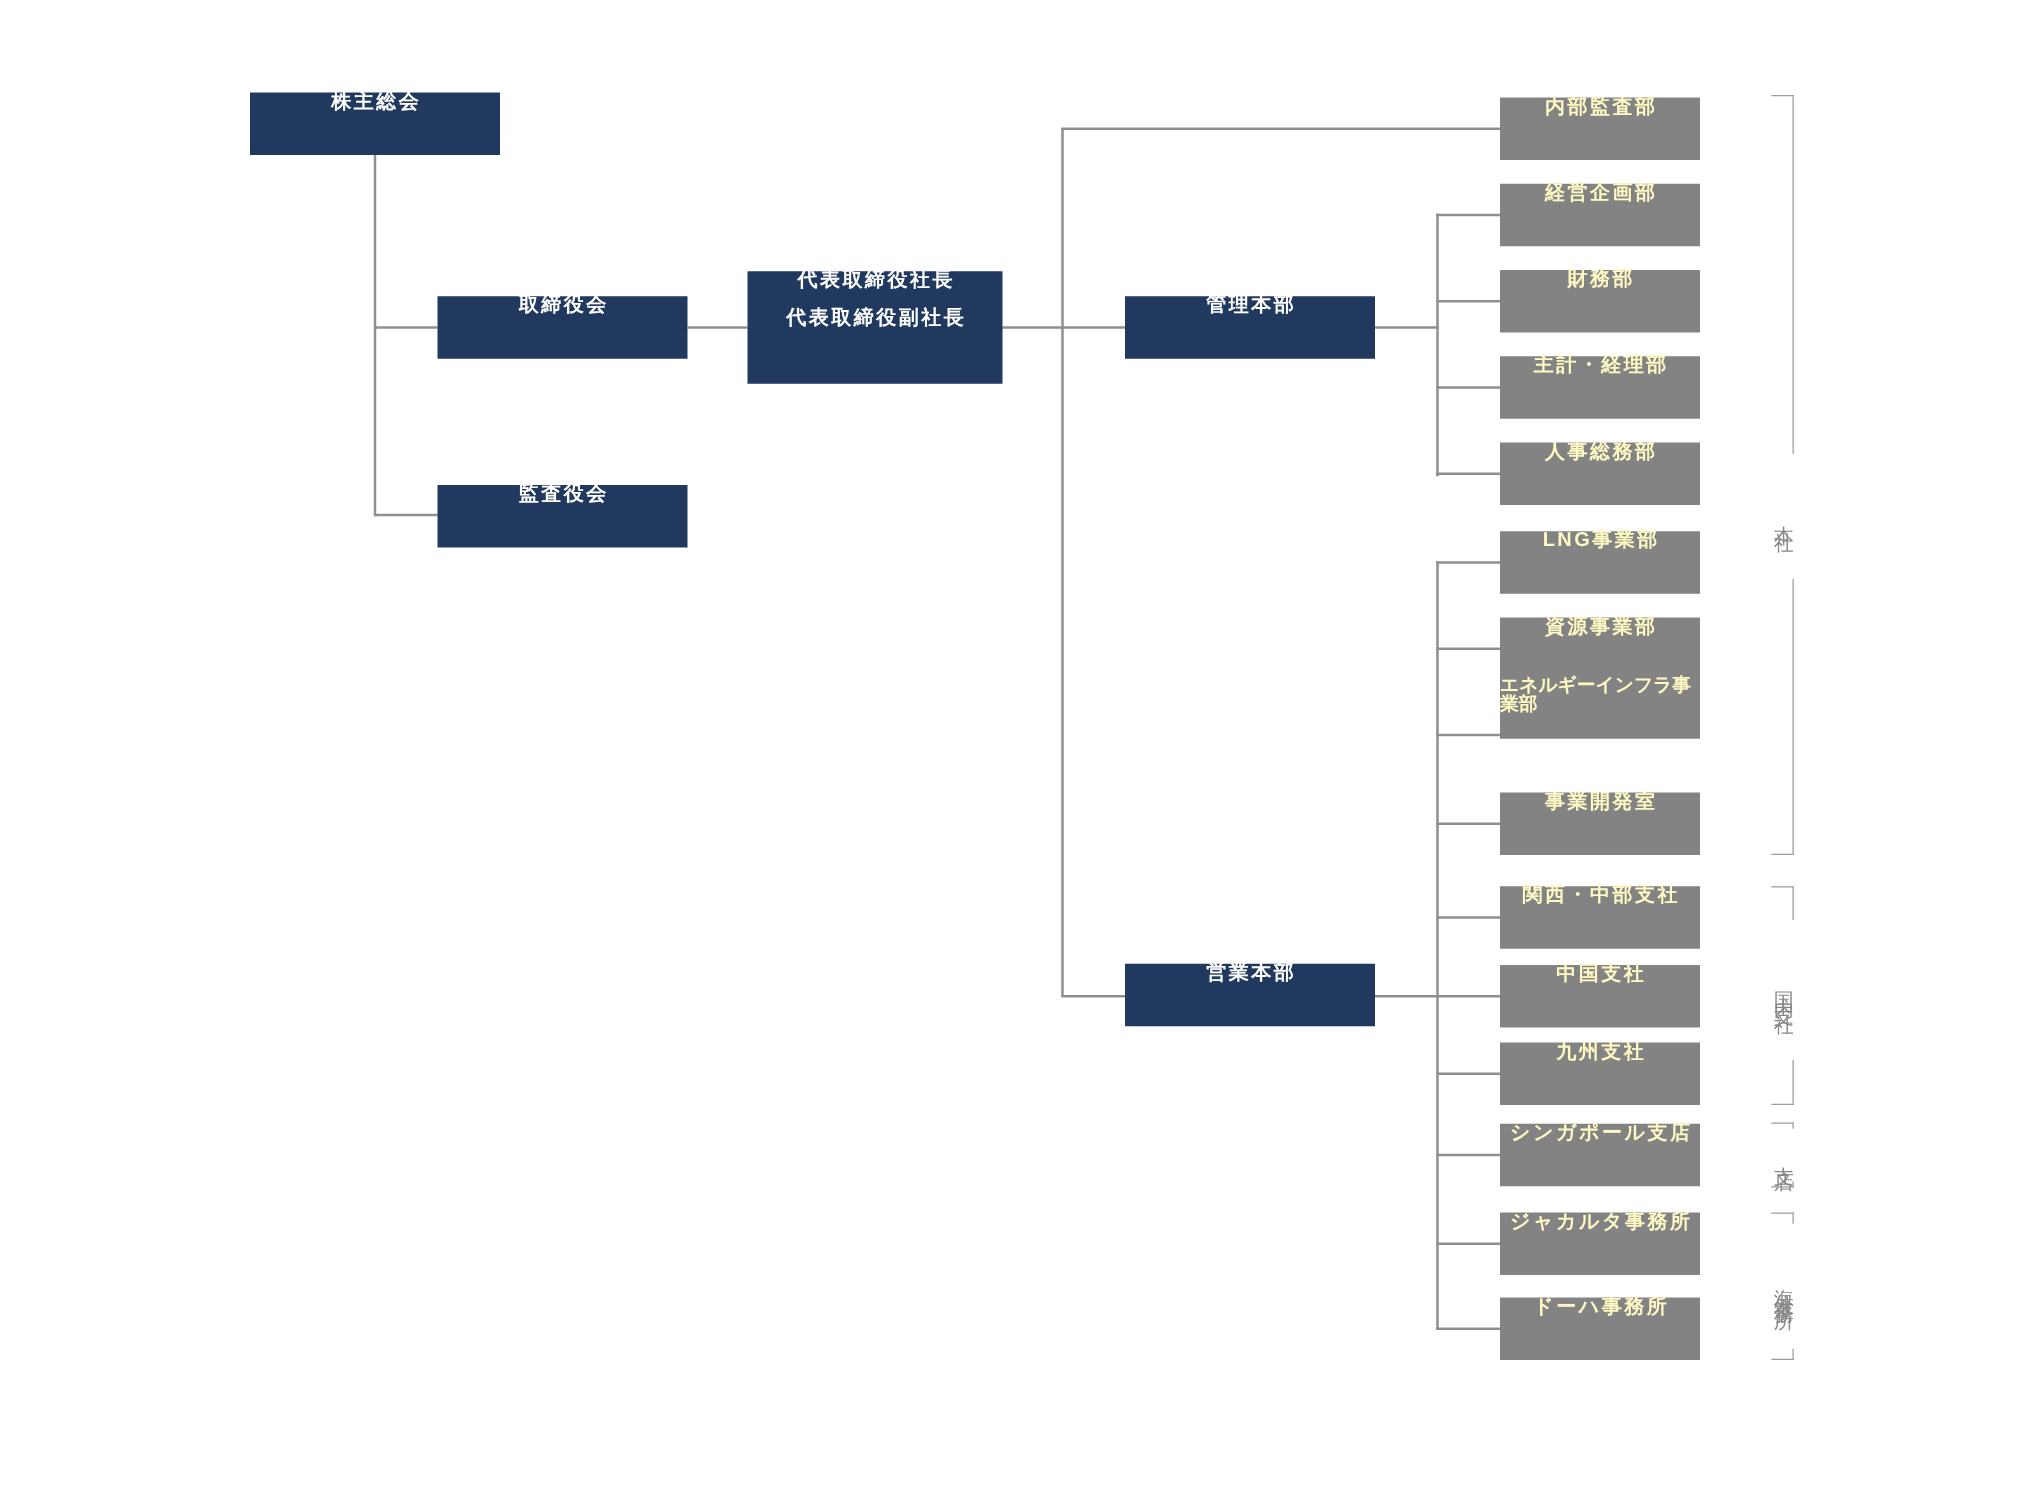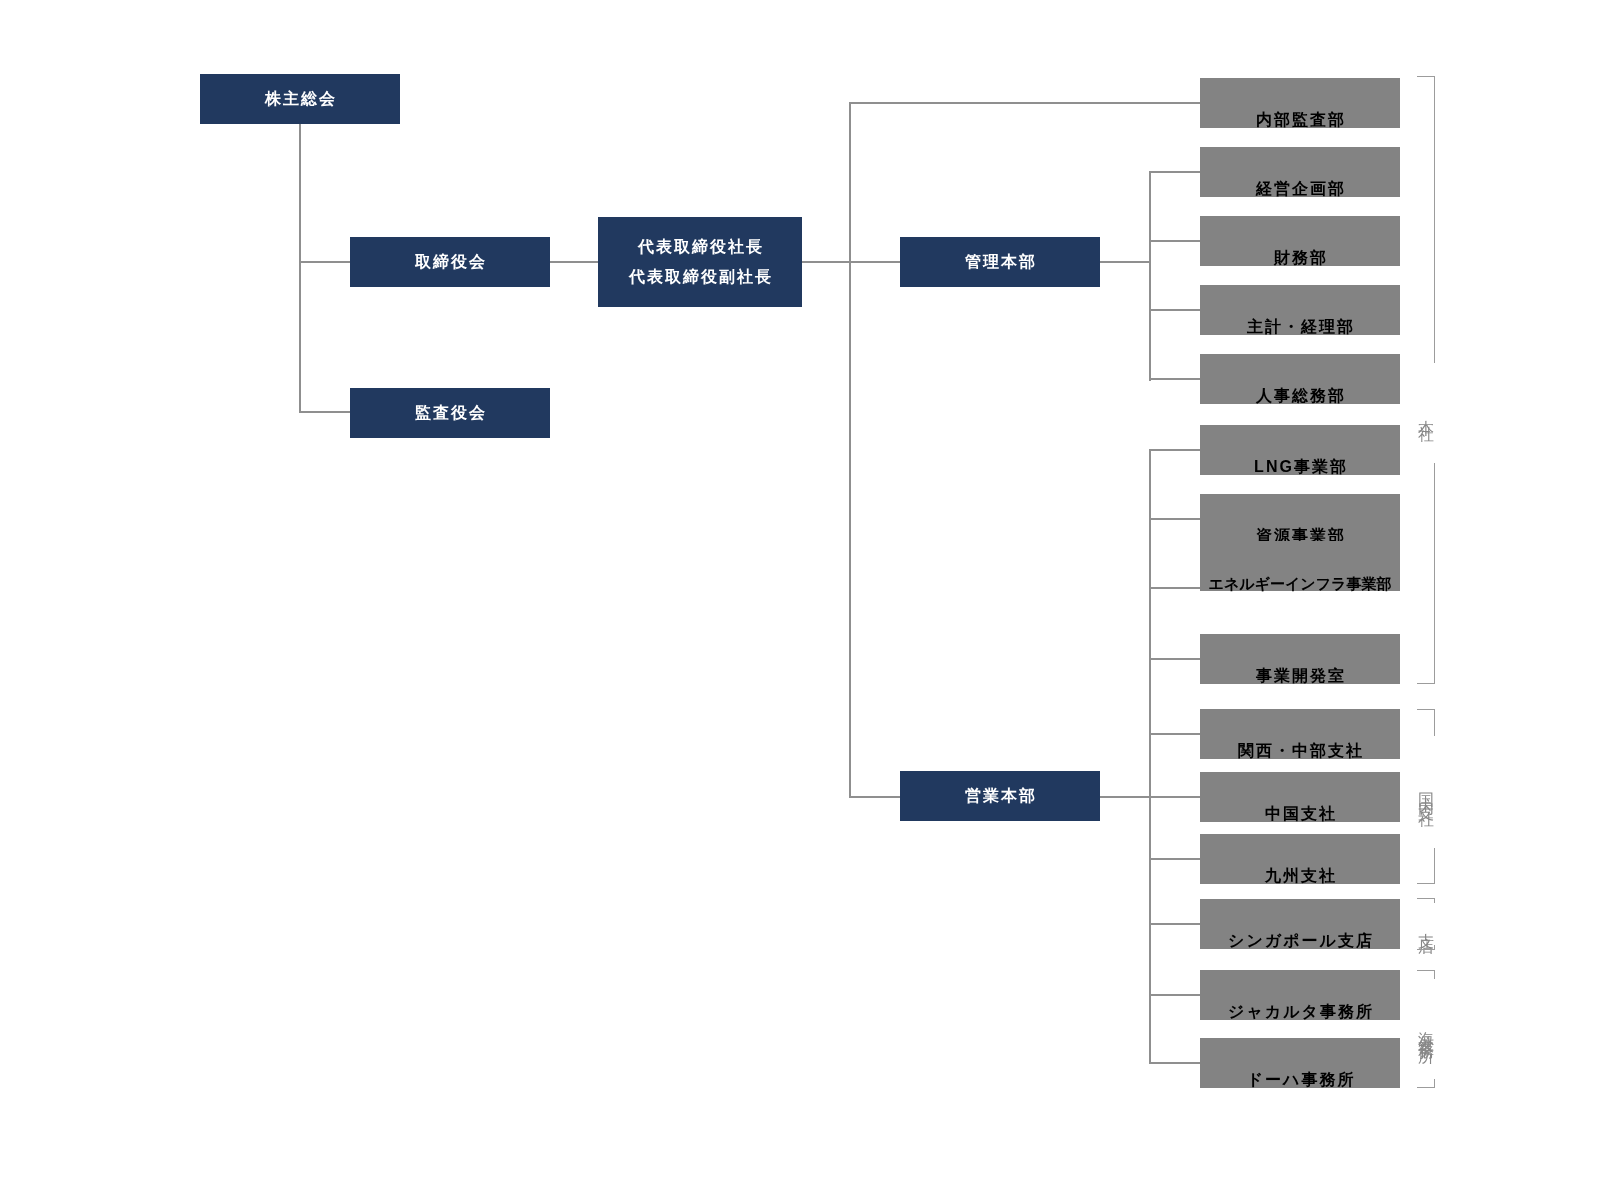--- a/index.html
+++ b/index.html
@@ -17,40 +17,40 @@
     background: #ffffff;
     overflow: hidden;
   }
   
   .nbox {
     position: absolute;
     background: #21395f;
     color: #ffffff;
     display: flex;
     align-items: center;
-    justify-content: center;
+    justify-content: flex-start;
     flex-direction: column;
     font-size: 16px;
     font-weight: 700;
     letter-spacing: 2px;
     text-indent: 2px;
     line-height: 1;
     z-index: 3;
   }
   .nbox.two-line { gap: 14px; }
   
   .gbox {
     position: absolute;
     left: 1200px;
-    width: 200px;
+    width: 160px;
     height: 50px;
     background: #838383;
-    color: #000000;
-    display: flex;
-    align-items: flex-end;
+    color: #fef9c3;
+    display: flex;
+    align-items: flex-start;
     justify-content: center;
     font-size: 16px;
     font-weight: 700;
     letter-spacing: 2px;
     text-indent: 2px;
     line-height: 1;
     z-index: 3;
   }
   .gbox.tight { font-size: 15px; letter-spacing: 0; text-indent: 0; }
   

